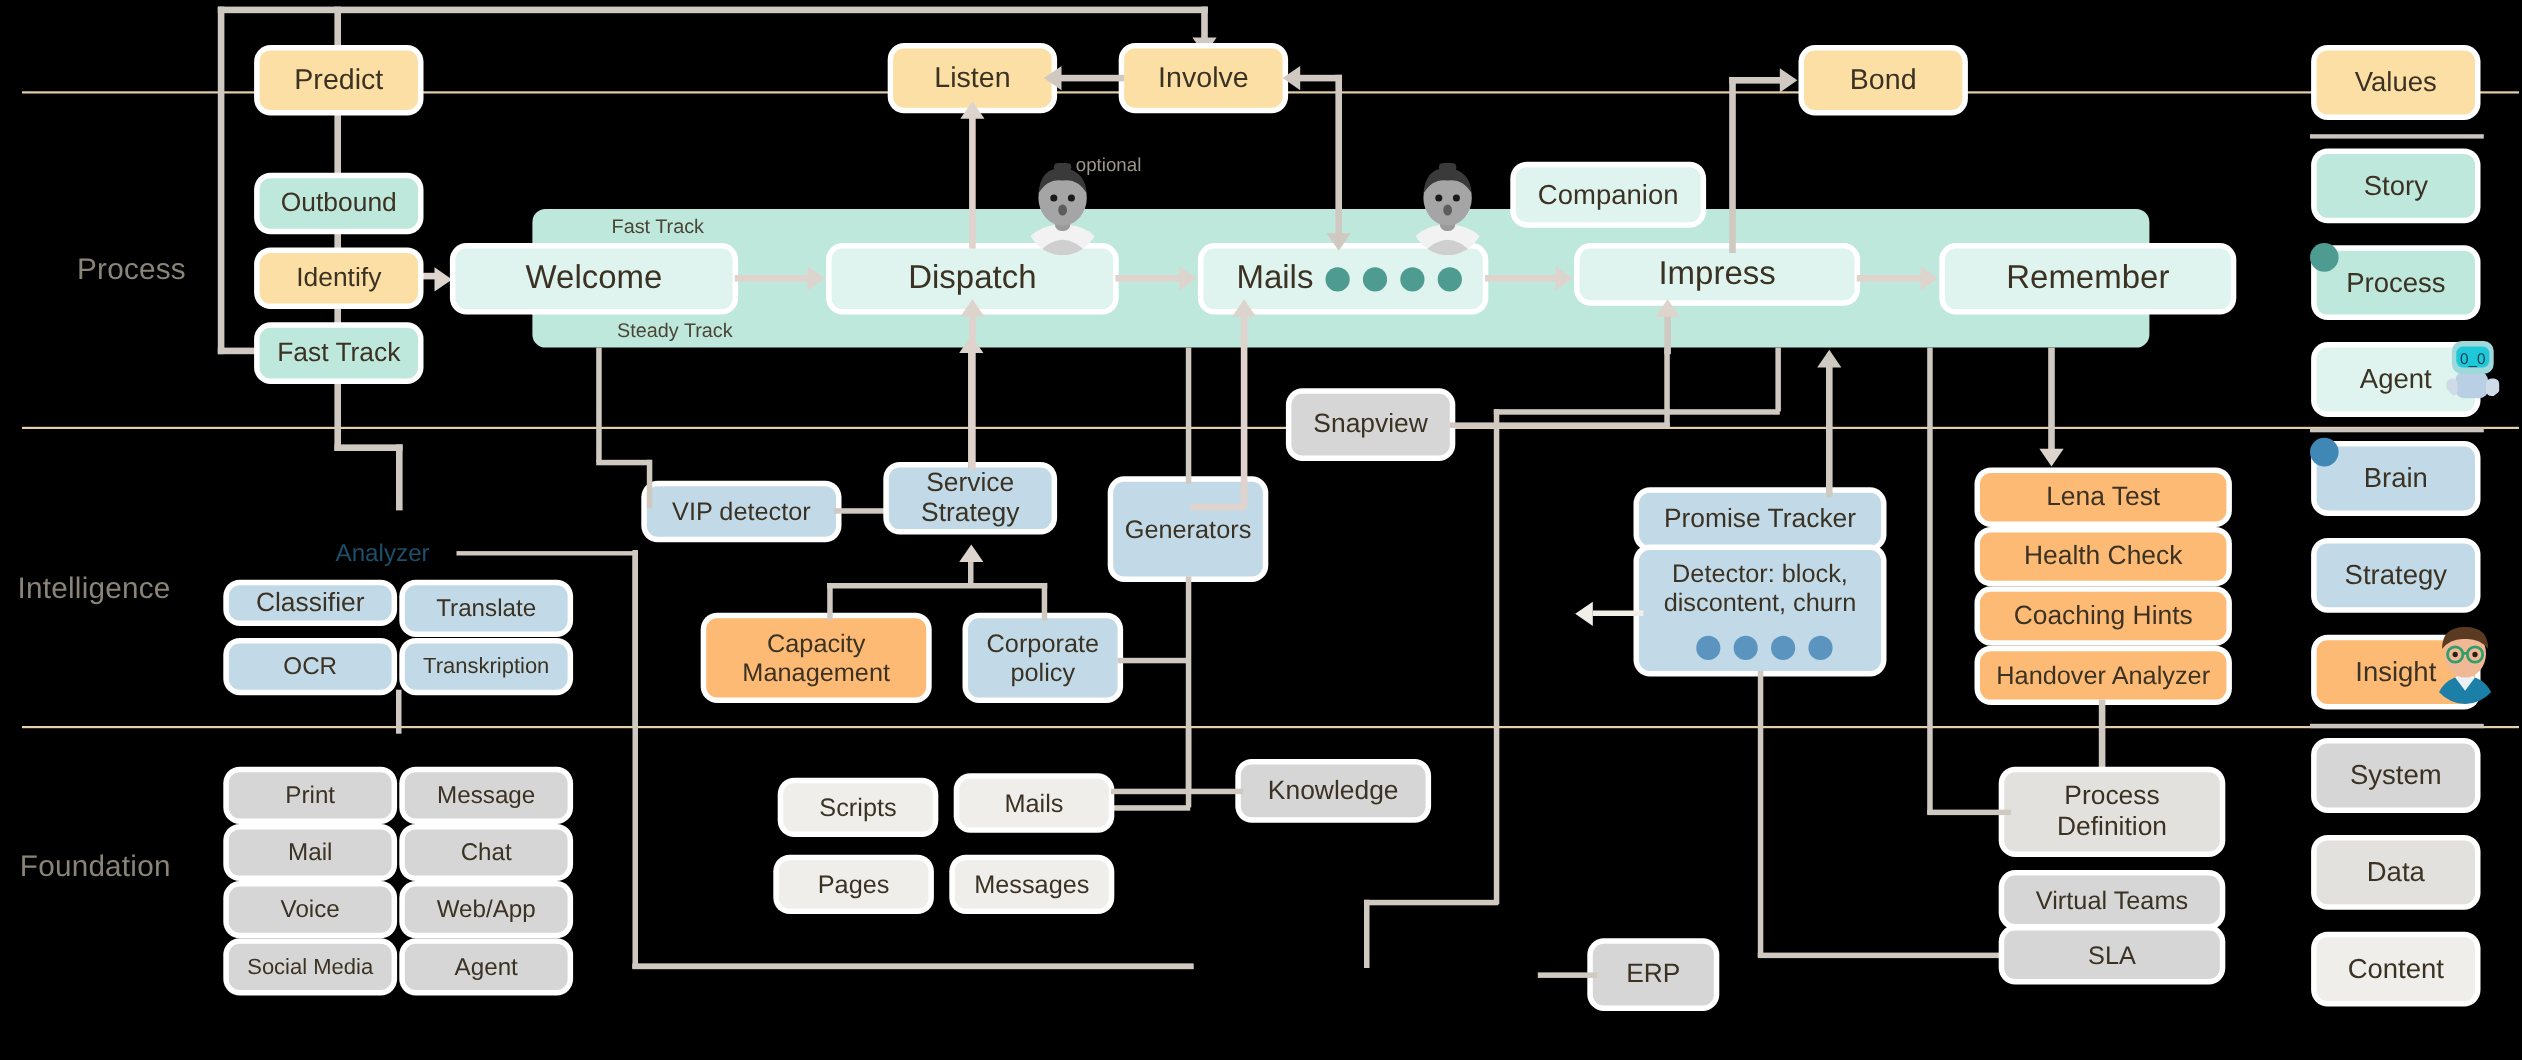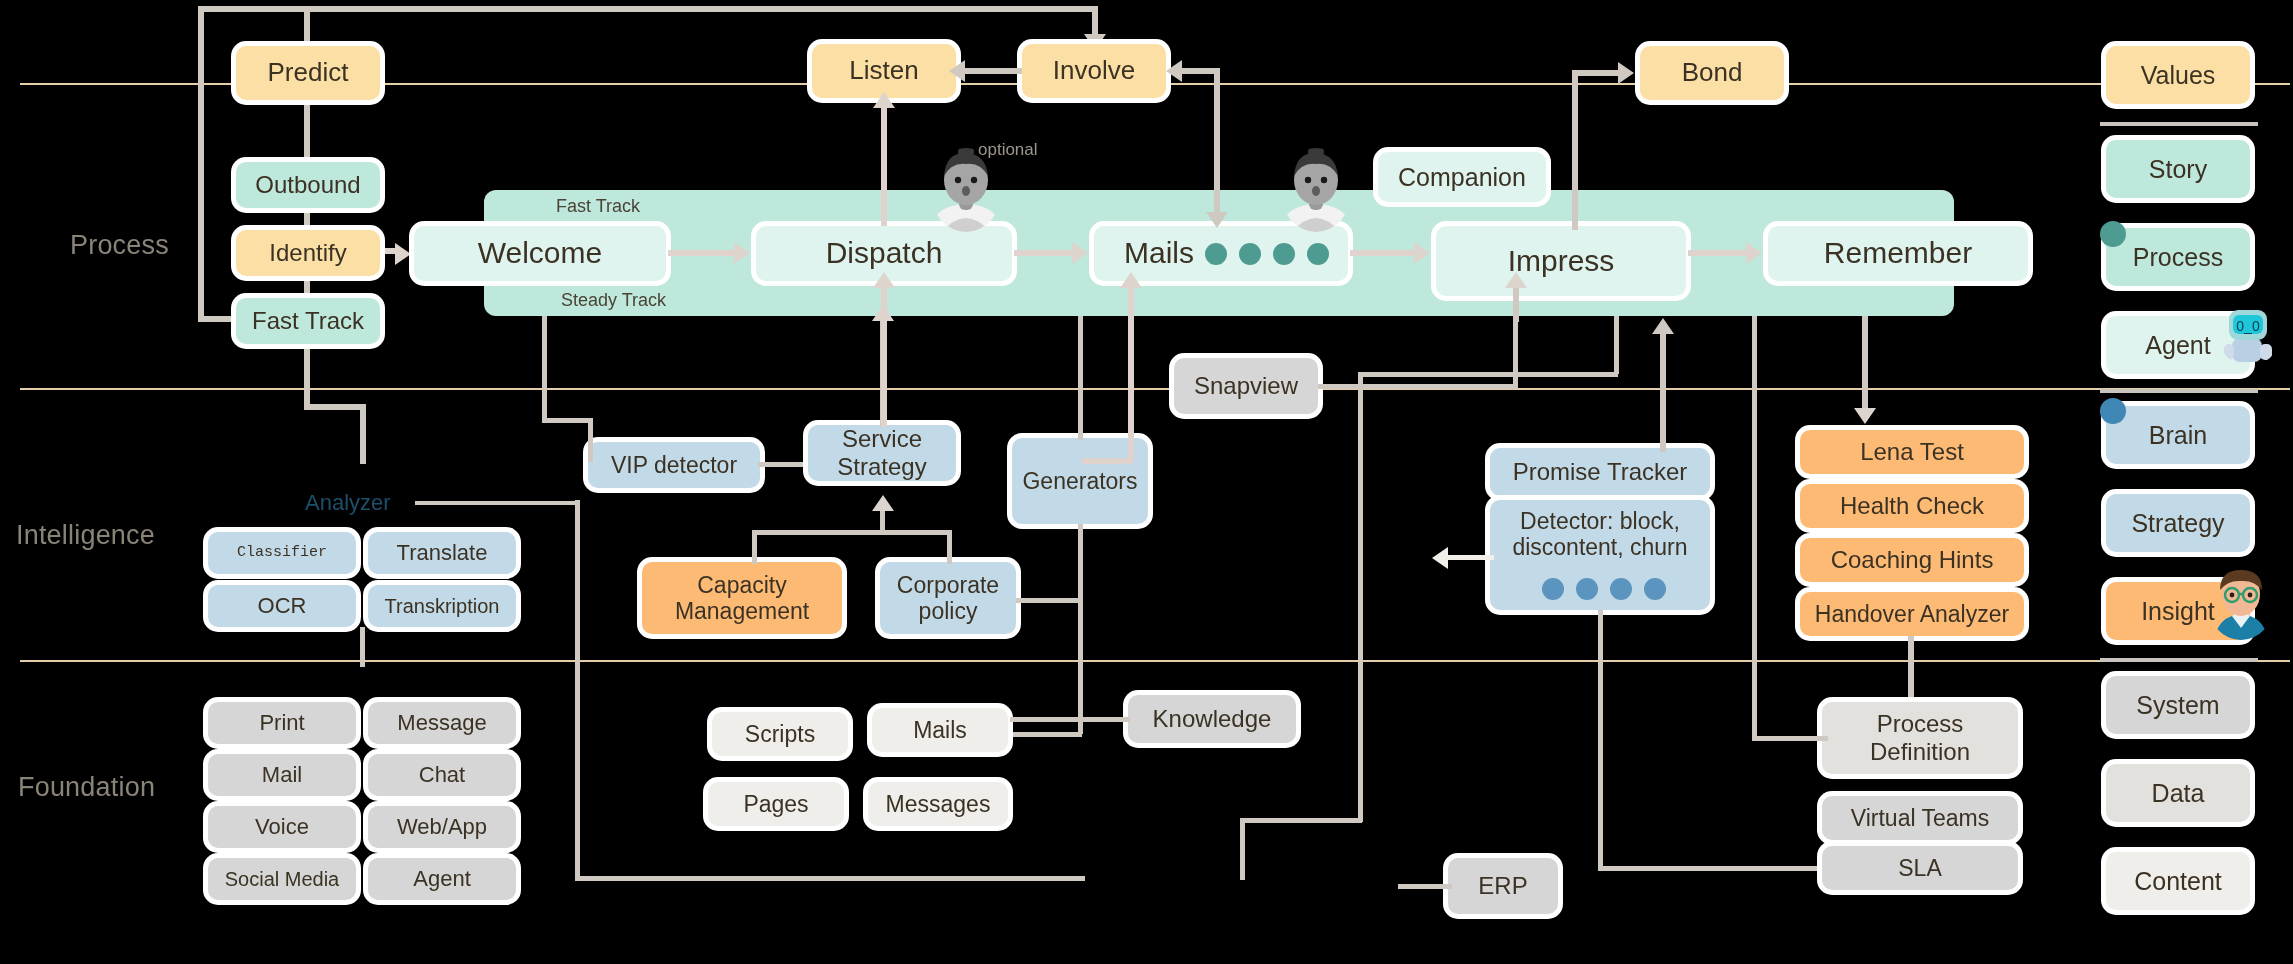--- a/index.html
+++ b/index.html
@@ -104,21 +104,21 @@
   </div>
   <div class="box c-mintlt" style="left:1094px;top:226px;width:254px;height:55px;font-size:30px;justify-content:flex-start;padding-left:24px;">
     <span>Mails</span>
   </div>
   <div class="dots" style="left:1205px;top:243px;">
     <div class="dot teal"></div>
     <div class="dot teal"></div>
     <div class="dot teal"></div>
     <div class="dot teal"></div>
   </div>
-  <div class="box c-mintlt" style="left:1436px;top:226px;width:250px;height:70px;font-size:30px;">
+  <div class="box c-mintlt" style="left:1436px;top:226px;width:250px;height:47px;font-size:30px;">
     <span>Impress</span>
   </div>
   <div class="box c-mintlt" style="left:1768px;top:226px;width:260px;height:55px;font-size:30px;">
     <span>Remember</span>
   </div>
 
   <div class="conn h pinkish" style="left:668px;top:250px;width:68px;"></div>
   <div class="arrow ar-right" style="left:734px;top:242px;"></div>
   <div class="conn h pinkish" style="left:1014px;top:250px;width:60px;"></div>
   <div class="arrow ar-right" style="left:1072px;top:242px;"></div>
@@ -195,21 +195,21 @@
   </div>
 
   <div class="box c-mintlt" style="left:1378px;top:152px;width:168px;height:50px;font-size:25px;">
     <span>Companion</span>
   </div>
 
   <div class="analyzer-label" style="left:305px;top:490px;">Analyzer</div>
   <div class="conn h" style="left:415px;top:501px;width:165px;height:4px;"></div>
   <div class="conn v" style="left:575px;top:501px;height:160px;width:4px;"></div>
 
-  <div class="box c-blue" style="left:208px;top:532px;width:148px;height:42px;font-size:15px;font-family:Liberation Mono, monospace;">
+  <div class="box c-blue" style="left:208px;top:532px;width:148px;height:32px;font-size:24px;">
     <span>Classifier</span>
   </div>
   <div class="box c-blue" style="left:368px;top:532px;width:148px;height:42px;font-size:22px;">
     <span>Translate</span>
   </div>
   <div class="box c-blue" style="left:208px;top:585px;width:148px;height:42px;font-size:22px;">
     <span>OCR</span>
   </div>
   <div class="box c-blue" style="left:368px;top:585px;width:148px;height:42px;font-size:20px;">
     <span>Transkription</span>

